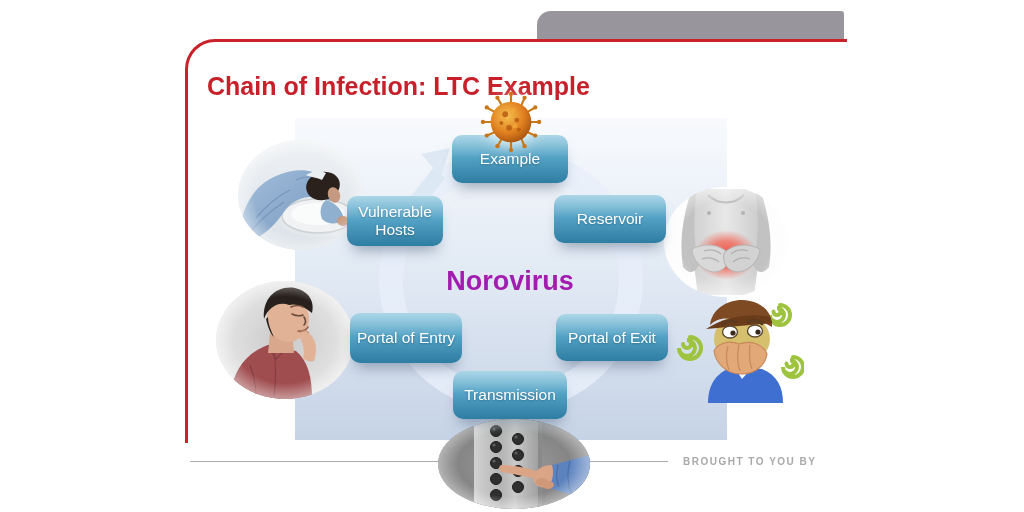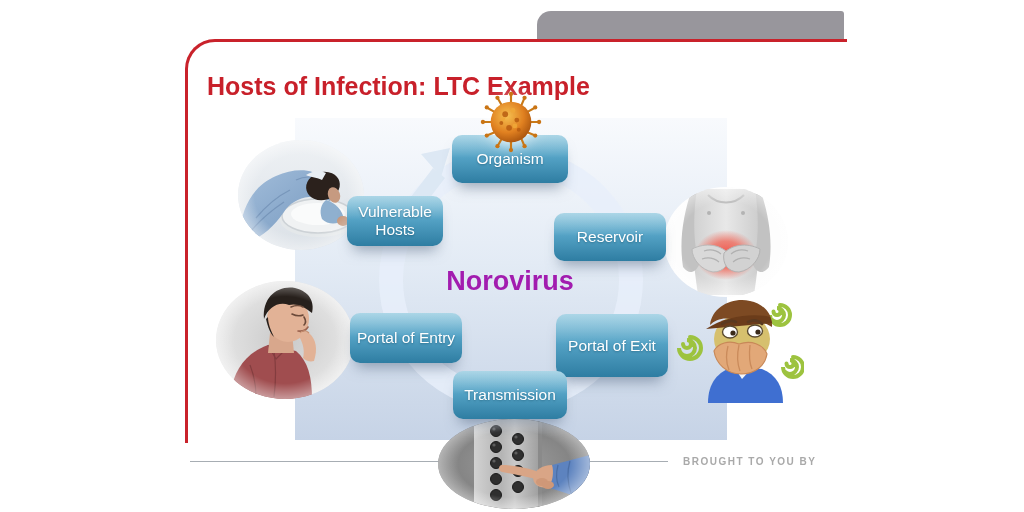--- a/index.html
+++ b/index.html
@@ -23,23 +23,23 @@
   
   .node{position:absolute;z-index:4;border-radius:10px;color:#fff;
         display:flex;align-items:center;justify-content:center;text-align:center;
         font-size:15.5px;line-height:1.15;padding:2px 6px;box-sizing:border-box;
         background:linear-gradient(180deg,rgba(255,255,255,.35),rgba(255,255,255,0) 48%),
                    linear-gradient(180deg,#7fc0da 0%,#55a3c6 45%,#2e7da2 100%);
         box-shadow:0 10px 14px -6px rgba(80,100,125,.55);
         text-shadow:0 1px 2px rgba(0,50,70,.35);}
   .node-organism{left:452px;top:135px;width:116px;height:48px;}
   .node-vulnerable{left:347px;top:196px;width:96px;height:50px;}
-  .node-reservoir{left:554px;top:195px;width:112px;height:48px;margin-top:18px;}
+  .node-reservoir{left:554px;top:195px;width:112px;height:48px;}
   .node-entry{left:350px;top:313px;width:112px;height:50px;}
-  .node-exit{left:556px;top:314px;width:112px;height:63px;}
+  .node-exit{left:556px;top:314px;width:112px;height:47px;}
   .node-transmission{left:453px;top:371px;width:114px;height:48px;}
 
   .center-label{position:absolute;left:410px;top:266px;width:200px;z-index:4;
                 text-align:center;font-size:27px;font-weight:bold;color:#a21caf;}
 
   
   .photo{position:absolute;z-index:3;border-radius:50%;overflow:hidden;}
   .photo::after{content:'';position:absolute;inset:0;border-radius:50%;
        background:radial-gradient(ellipse at center,rgba(255,255,255,0) 52%,rgba(255,255,255,.6) 78%,#ffffff 98%);}
   .photo svg{display:block;width:100%;height:100%;}
@@ -63,21 +63,21 @@
   .logo .logo-text{position:absolute;left:2px;top:7px;font-size:21px;font-weight:800;
                    color:#c4161c;letter-spacing:0.5px;}
 </style>
 </head>
 <body>
 
 <div id="canvas">
 
   <div class="gray-tab"></div>
   <div class="red-frame"></div>
-  <h1 class="slide-title">Hosts of Infection: LTC Example</h1>
+  <h1 class="slide-title">Chain of Infection: LTC Example</h1>
 
   <div class="panel"></div>
 
   <svg class="ring-svg" viewBox="0 0 432 322">
     <circle cx="216" cy="162" r="120" fill="none" stroke="#e7effa" stroke-width="24" opacity="0.85"></circle>
     <g fill="#dce8f4" stroke="none" opacity="0.95">
       <path d="M112,84 L138,50 L150,60 L124,94 Z"></path>
       <polygon points="155,30 126,36 146,59"></polygon>
     </g>
   </svg>
@@ -300,21 +300,21 @@
       <path d="M114,46 C104,46 97,51 95,58 C95,65 101,70 110,68 C115,64 116,52 114,46 Z" fill="#d9a586"></path>
       <path d="M98,52 C86,48 74,46 64,46 C60,46 60,52 64,53 C76,55 88,58 98,60 Z" fill="#d9a586"></path>
       <g fill="#cf9878">
         <ellipse cx="104" cy="63" rx="6" ry="4"></ellipse>
           <ellipse cx="110" cy="66" rx="6" ry="4"></ellipse>
       </g>
     </svg>
   </div>
 
   <div class="node node-organism">
-    <span>Organism</span>
+    <span>Example</span>
   </div>
   <div class="node node-vulnerable">
     <span>Vulnerable Hosts</span>
   </div>
   <div class="node node-reservoir">
     <span>Reservoir</span>
   </div>
   <div class="node node-entry">
     <span>Portal of Entry</span>
   </div>

